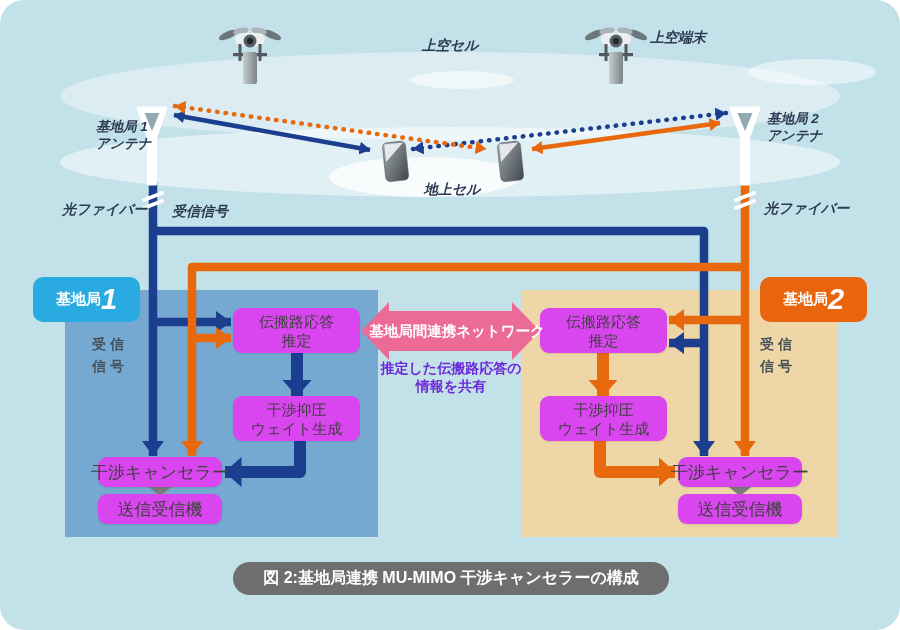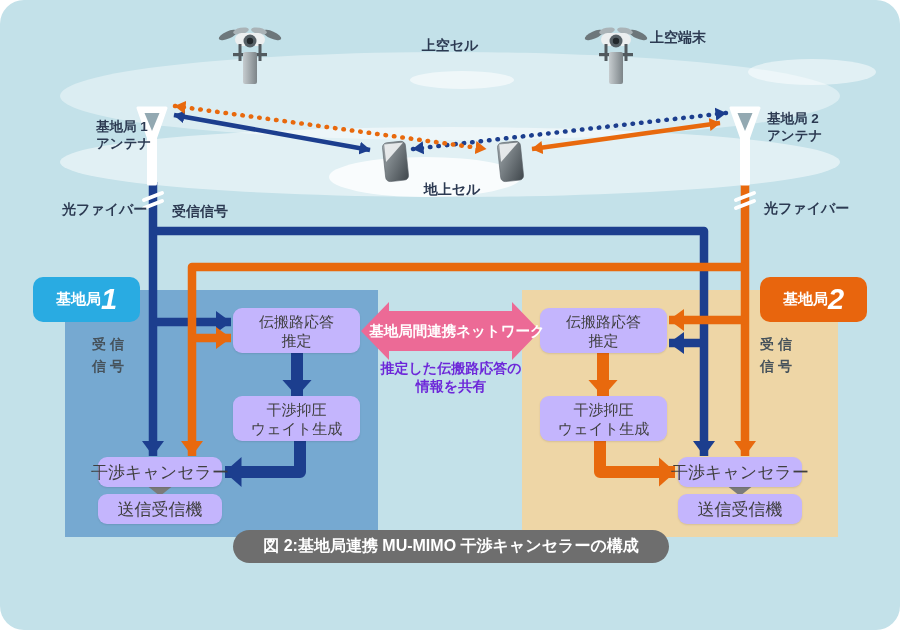--- a/index.html
+++ b/index.html
@@ -3,24 +3,24 @@
 <meta charset="utf-8">
 <style>
   html,body{margin:0;padding:0;background:#ffffff;}
   .stage{
     position:relative;width:900px;height:630px;background:#c3e1e9;
     border-radius:24px;overflow:hidden;
     font-family:"Liberation Sans","DejaVu Sans",sans-serif;
   }
   .art{position:absolute;left:0;top:0;width:900px;height:630px;}
   .lbl{position:absolute;color:#2c3a52;font-size:14px;font-weight:600;
-       white-space:nowrap;line-height:17px;}
+       white-space:nowrap;line-height:17px;font-style:italic;}
   .lbl.center{text-align:center;}
   .wbox{
-    position:absolute;background:#c4b5fd;border-radius:9px;
+    position:absolute;background:#d946ef;border-radius:9px;
     display:flex;flex-direction:column;align-items:center;justify-content:center;
     color:#3f3f3f;font-size:15px;line-height:19px;font-weight:500;
     box-shadow:0 1px 2px rgba(0,0,0,.10);white-space:nowrap;
   }
   .wbox.small{font-size:17px;}
   .badge{
     position:absolute;border-radius:10px;color:#fff;
     display:flex;align-items:center;justify-content:center;
   }
   .badge .bname{font-size:15px;font-weight:700;}
@@ -33,21 +33,21 @@
   }
   .banner-text{
     position:absolute;color:#ffffff;font-size:14.5px;font-weight:700;
     text-align:center;white-space:nowrap;margin-left:6px;
   }
   .share-note{
     position:absolute;color:#6d28d9;font-size:14px;font-weight:700;
     text-align:center;line-height:18px;white-space:nowrap;
   }
   .caption{
-    position:absolute;left:233px;top:530px;width:436px;height:33px;
+    position:absolute;left:233px;top:562px;width:436px;height:33px;
     background:#6e6e6e;border-radius:17px;color:#ffffff;
     font-size:16px;font-weight:700;display:flex;align-items:center;justify-content:center;
     white-space:nowrap;
   }
 </style>
 </head>
 <body>
 
 <div class="stage">
 

